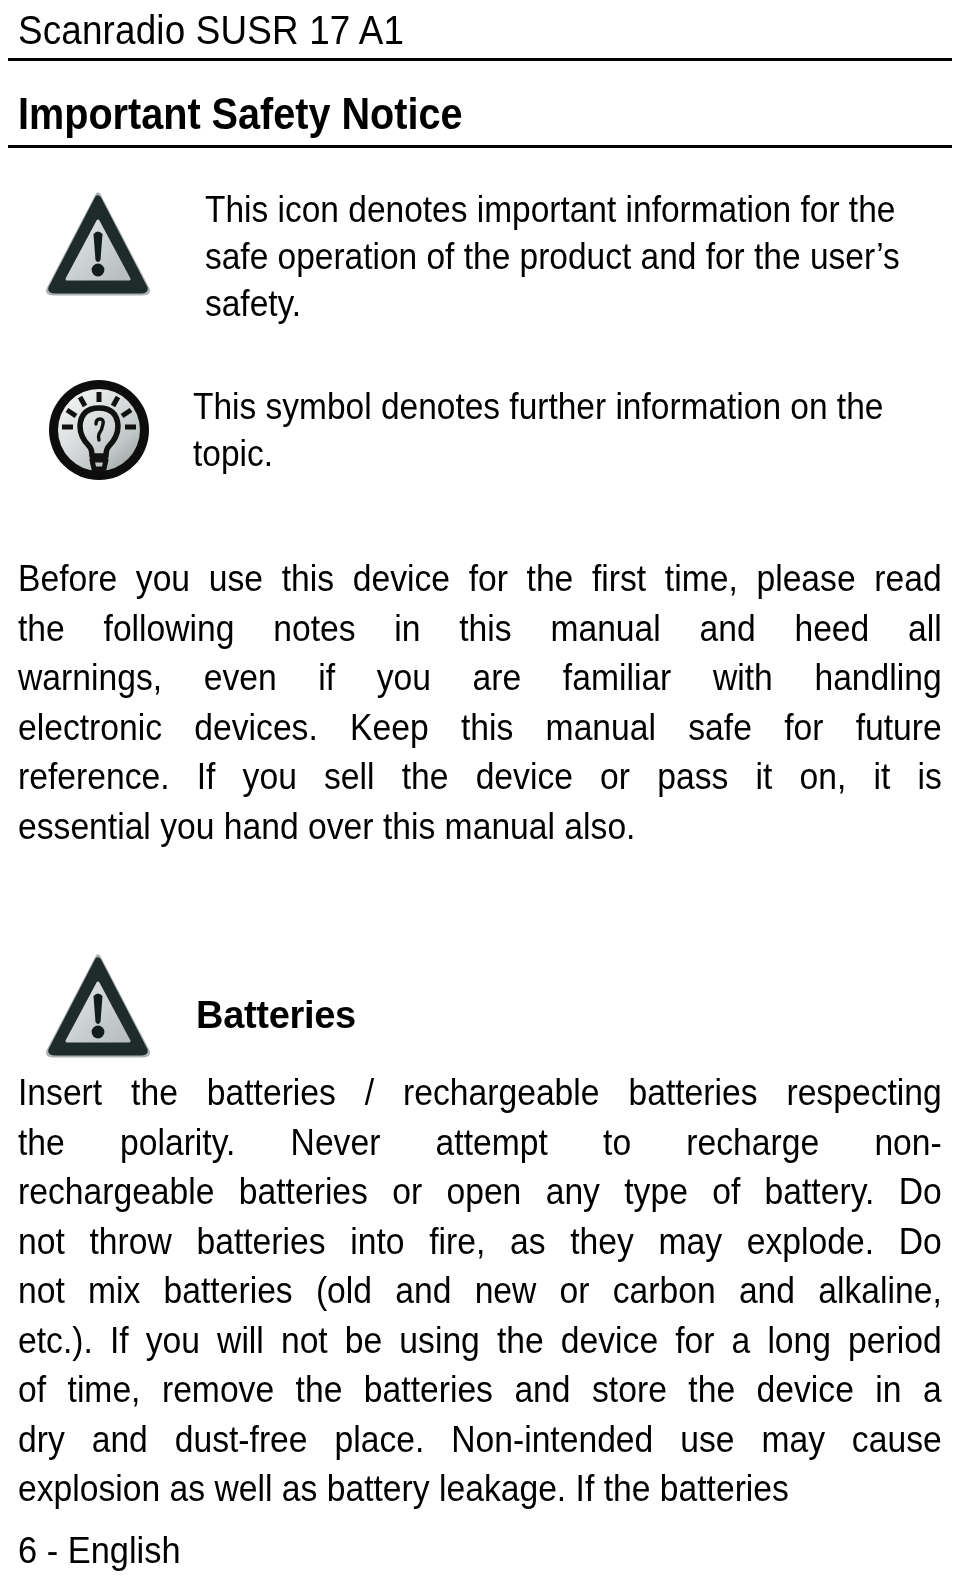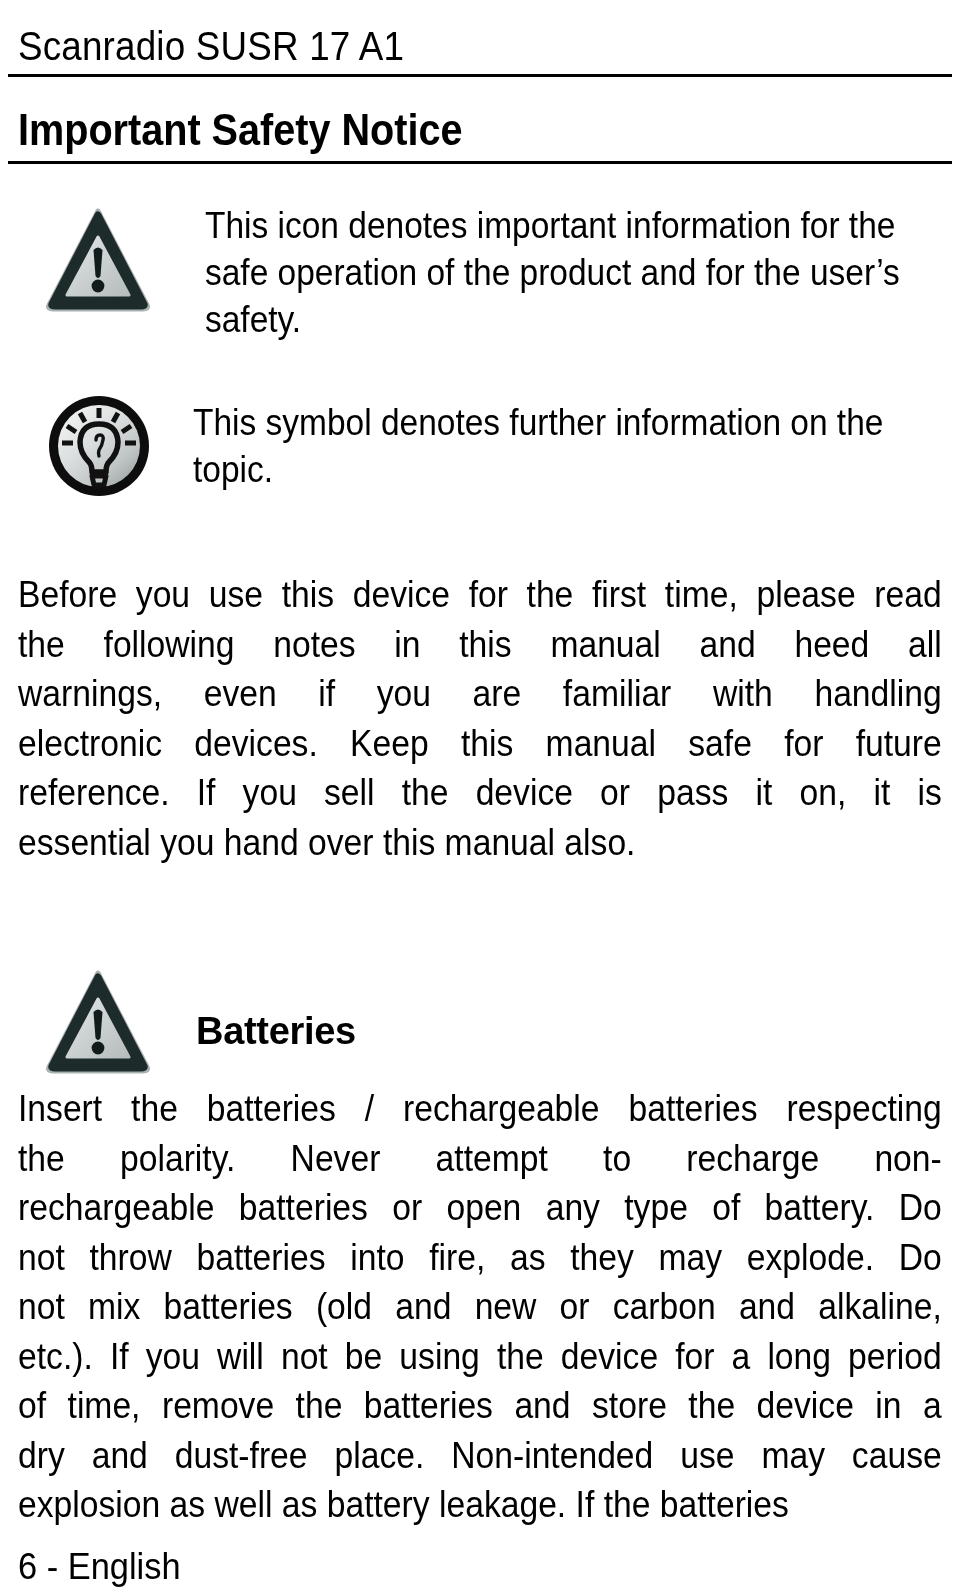--- a/index.html
+++ b/index.html
@@ -12,21 +12,20 @@
     height: 1594px;
     position: relative;
     overflow: hidden;
     font-family: "Liberation Sans Narrow", "Liberation Sans", sans-serif;
     color: #000000;
     -webkit-font-smoothing: antialiased;
   }
   .page {
     position: absolute;
     inset: 0;
-    margin-top: 16px;
   }
 
   
   .doc-header {
     position: absolute;
     left: 18px;
     top: 6px;
     width: 924px;
     height: 48px;
     font-size: 40px;

